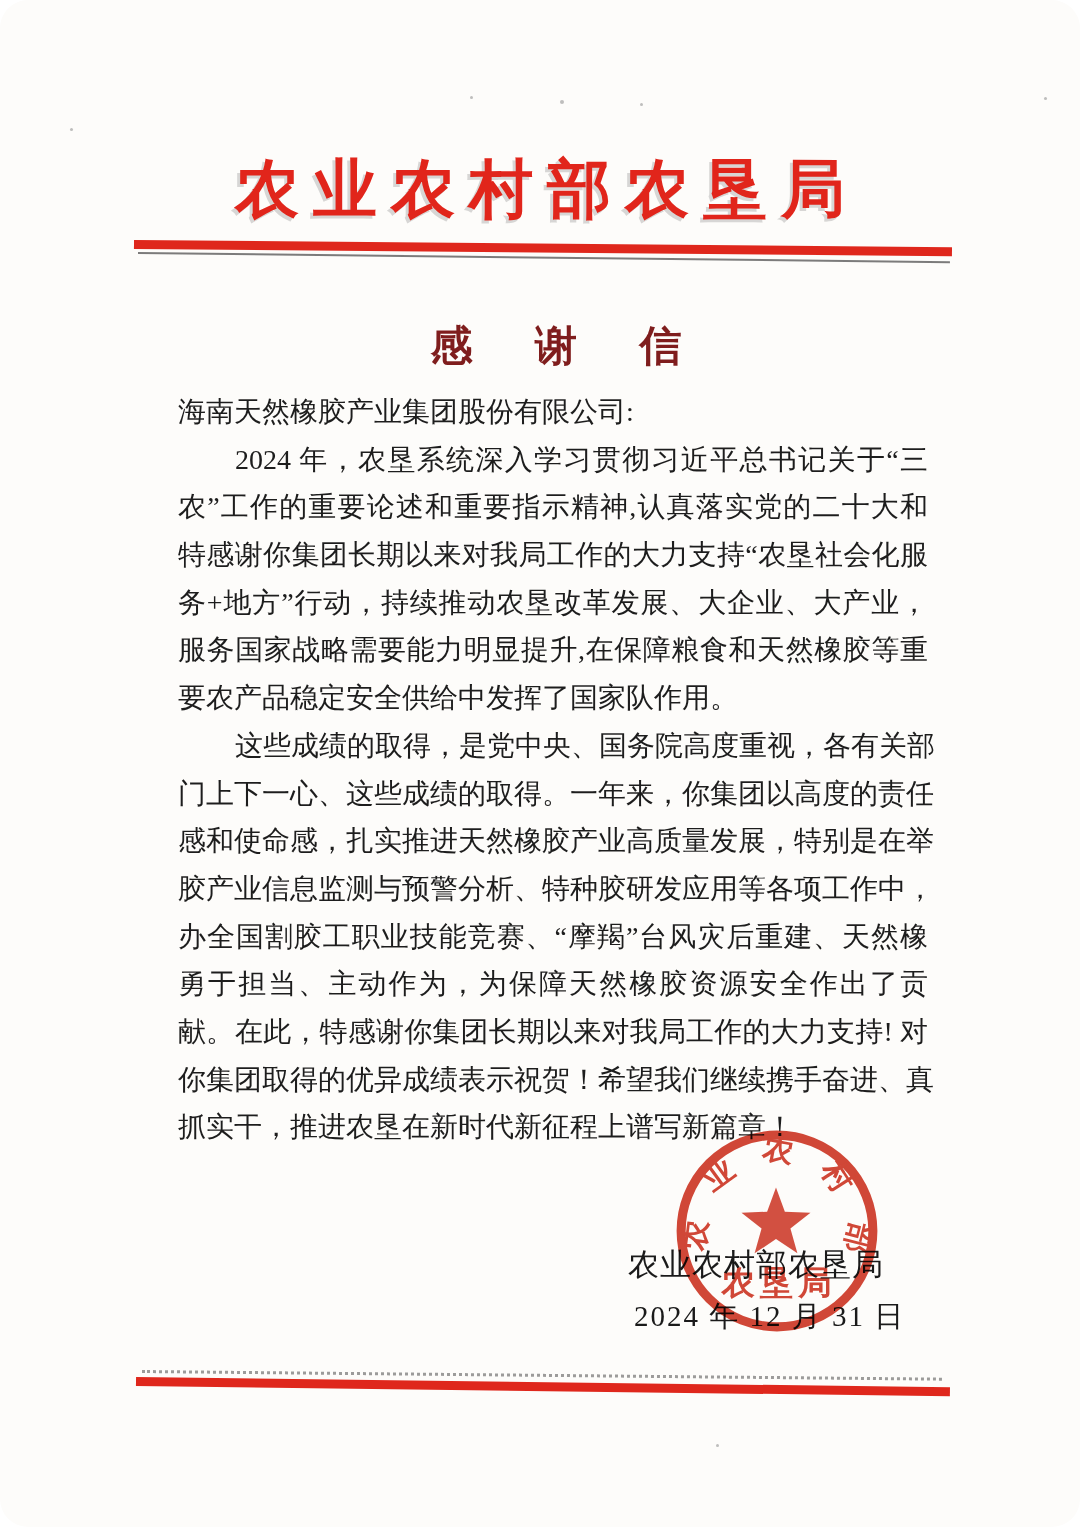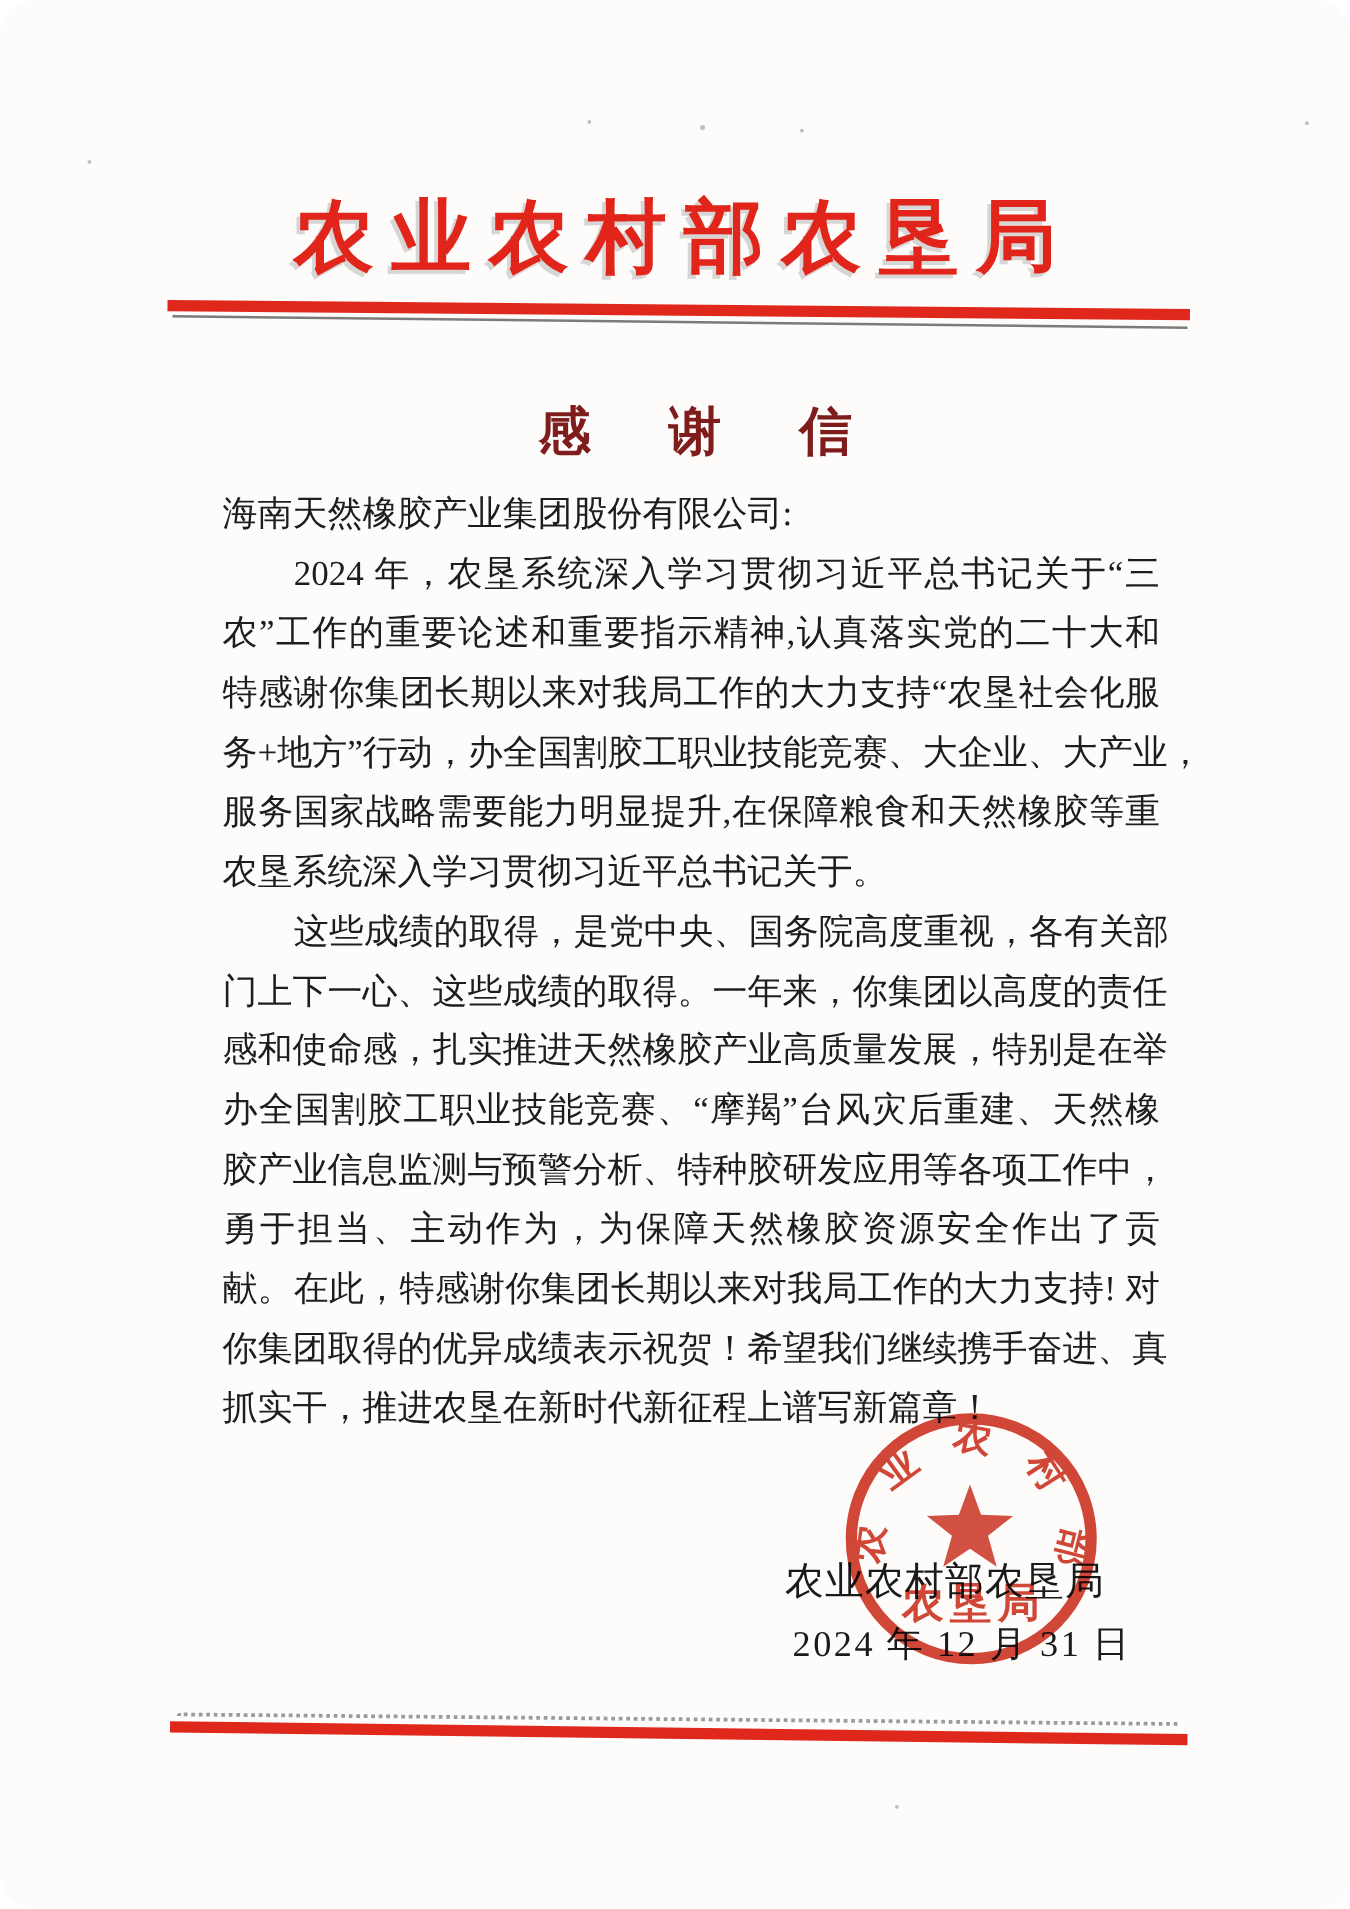--- a/index.html
+++ b/index.html
@@ -106,28 +106,28 @@
   <div class="rule-red top"></div>
   <div class="rule-gray"></div>
 
   <h2 class="letter-title">感 谢 信</h2>
 
   <div class="body" id="body-lines">
       <div class="line pend">海南天然橡胶产业集团股份有限公司:</div>
       <div class="line indent">2024 年，农垦系统深入学习贯彻习近平总书记关于“三</div>
       <div class="line">农”工作的重要论述和重要指示精神,认真落实党的二十大和</div>
       <div class="line">特感谢你集团长期以来对我局工作的大力支持“农垦社会化服</div>
-      <div class="line">务+地方”行动，办全国割胶工职业技能竞赛、大企业、大产业，</div>
+      <div class="line">务+地方”行动，持续推动农垦改革发展、大企业、大产业，</div>
       <div class="line">服务国家战略需要能力明显提升,在保障粮食和天然橡胶等重</div>
-      <div class="line pend">农垦系统深入学习贯彻习近平总书记关于。</div>
+      <div class="line pend">要农产品稳定安全供给中发挥了国家队作用。</div>
       <div class="line indent">这些成绩的取得，是党中央、国务院高度重视，各有关部</div>
       <div class="line">门上下一心、这些成绩的取得。一年来，你集团以高度的责任</div>
       <div class="line">感和使命感，扎实推进天然橡胶产业高质量发展，特别是在举</div>
+      <div class="line">胶产业信息监测与预警分析、特种胶研发应用等各项工作中，</div>
       <div class="line">办全国割胶工职业技能竞赛、“摩羯”台风灾后重建、天然橡</div>
-      <div class="line">胶产业信息监测与预警分析、特种胶研发应用等各项工作中，</div>
       <div class="line pend">勇于担当、主动作为，为保障天然橡胶资源安全作出了贡献。</div>
       <div class="line indent">在此，特感谢你集团长期以来对我局工作的大力支持! 对</div>
       <div class="line">你集团取得的优异成绩表示祝贺！希望我们继续携手奋进、真</div>
       <div class="line pend">抓实干，推进农垦在新时代新征程上谱写新篇章！</div>
     </div>
 
   <div class="signature">农业农村部农垦局</div>
   <div class="date">2024 年 12 月 31 日</div>
 
   <svg class="seal" viewBox="0 0 220 220">

